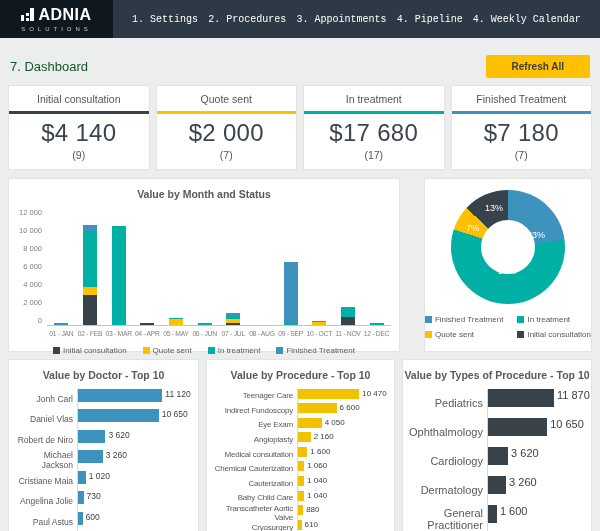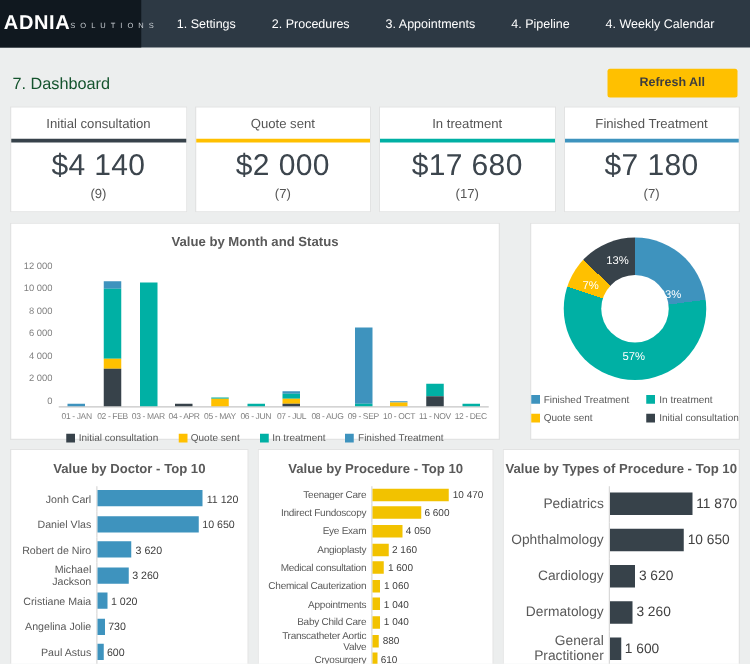--- a/index.html
+++ b/index.html
@@ -6,31 +6,31 @@
   html,body { width:600px; height:531px; }
   body {
     background:#eceeee;
     font-family:"Liberation Sans", sans-serif;
     color:#444;
     overflow:hidden;
     position:relative;
   }
   
   .navbar { height:38px; background:#2d3944; display:flex; align-items:stretch; }
-  .logo-block { width:113px; background:#10181f; display:flex; flex-direction:row; align-items:center; justify-content:center; }
+  .logo-block { width:113px; background:#10181f; display:flex; flex-direction:column; align-items:center; justify-content:center; }
   .logo-row { display:flex; align-items:flex-end; gap:4px; }
   .logo-icon { display:flex; align-items:flex-end; gap:1.5px; padding-bottom:2px; }
   .logo-icon i { display:block; background:#fff; }
   .logo-icon .b1 { width:3px; height:6px; }
   .logo-icon .dots { display:flex; flex-direction:column; gap:2px; }
   .logo-icon .dots i { width:3px; height:3px; }
   .logo-icon .b2 { width:4px; height:13px; }
   .logo-text { color:#fff; font-size:16px; font-weight:bold; letter-spacing:.5px; line-height:1; }
   .logo-tagline { color:#c7ccd1; font-size:6px; letter-spacing:4px; margin-top:3px; }
-  .nav-items { flex:1; display:flex; align-items:center; justify-content:space-around; padding:0 14px; }
+  .nav-items { flex:1; display:flex; align-items:center; justify-content:space-around; padding:0 14px;font-family:Liberation Mono, monospace; }
   .nav-item { color:#fff; font-size:10px; cursor:pointer; white-space:nowrap; }
 
   
   .page-header { display:flex; justify-content:space-between; align-items:center; padding:17px 10px 7px 10px; }
   .page-title { font-size:13px; color:#14532d; }
   .refresh-btn { background:#ffc000; border:none; border-radius:2px; color:#3d3d3d;
     font-family:inherit; font-size:10px; font-weight:bold; padding:6px 26px; cursor:pointer; }
 
   
   .kpi-row { display:flex; gap:6px; padding:0 8px; }
@@ -69,21 +69,21 @@
 
   
   .bottom-row { display:flex; gap:7px; padding:7px 8px 0; }
   .hpanel { height:181px; }
   .doctor-panel { width:191px; }
   .procedure-panel { width:189px; }
   .types-panel { flex:1; }
   .hchart { padding:8px 6px 0 6px; }
   .hrow { display:flex; align-items:center; }
   .hrow-label { text-align:right; color:#595959; padding-right:4px; flex:0 0 auto; }
-  .hrow-track { flex:1; display:flex; align-items:center; border-left:1px solid #d9d9d9; align-self:stretch; }
+  .hrow-track { flex:1; display:flex; border-left:1px solid #d9d9d9; align-self:stretch; }
   .hrow-bar { flex:0 0 auto; }
   .hrow-value { padding-left:3px; color:#404040; white-space:nowrap; }
 
   .doctor-panel .hrow { height:20.5px; }
   .doctor-panel .hrow-label, .doctor-panel .hrow-value { font-size:8.5px; }
   .doctor-panel .hrow-label { width:62px; }
   .doctor-panel .hrow-bar { height:13px; }
 
   .procedure-panel .hrow { height:14.6px; }
   .procedure-panel .hrow-label, .procedure-panel .hrow-value { font-size:8px; }
@@ -247,21 +247,21 @@
           <div class="swatch" style="background: rgb(62, 147, 190);"></div>
           <span>Finished Treatment</span>
         </div>
       </div>
   </div>
 
   <div class="panel donut-panel">
     <div class="donut-wrap" style="background: conic-gradient(rgb(62, 147, 190) 0%, rgb(62, 147, 190) 23%, rgb(0, 176, 164) 23%, rgb(0, 176, 164) 80%, rgb(255, 192, 0) 80%, rgb(255, 192, 0) 87%, rgb(55, 66, 74) 87%, rgb(55, 66, 74) 100%);">
       <div class="donut-hole"></div>
     <div class="donut-label" style="left: 76px; top: 40px;">23%</div>
-        <div class="donut-label" style="left: 47px; top: 90px;">57%</div>
+        <div class="donut-label" style="left: 47px; top: 76px;">57%</div>
         <div class="donut-label" style="left: 15px; top: 33px;">7%</div>
         <div class="donut-label" style="left: 34px; top: 13px;">13%</div>
       </div>
     <div class="donut-legend">
         <div class="legend-item">
           <div class="swatch" style="background: rgb(62, 147, 190);"></div>
           <span>Finished Treatment</span>
         </div>
         <div class="legend-item">
           <div class="swatch" style="background: rgb(0, 176, 164);"></div>
@@ -373,21 +373,21 @@
           </div>
         </div>
         <div class="hrow">
           <div class="hrow-label">Chemical Cauterization</div>
           <div class="hrow-track">
             <div class="hrow-bar" style="width: 6.88443%; background: rgb(242, 194, 0);"></div>
             <div class="hrow-value">1 060</div>
           </div>
         </div>
         <div class="hrow">
-          <div class="hrow-label">Appointments</div>
+          <div class="hrow-label">Cauterization</div>
           <div class="hrow-track">
             <div class="hrow-bar" style="width: 6.75454%; background: rgb(242, 194, 0);"></div>
             <div class="hrow-value">1 040</div>
           </div>
         </div>
         <div class="hrow">
           <div class="hrow-label">Baby Child Care</div>
           <div class="hrow-track">
             <div class="hrow-bar" style="width: 6.75454%; background: rgb(242, 194, 0);"></div>
             <div class="hrow-value">1 040</div>

